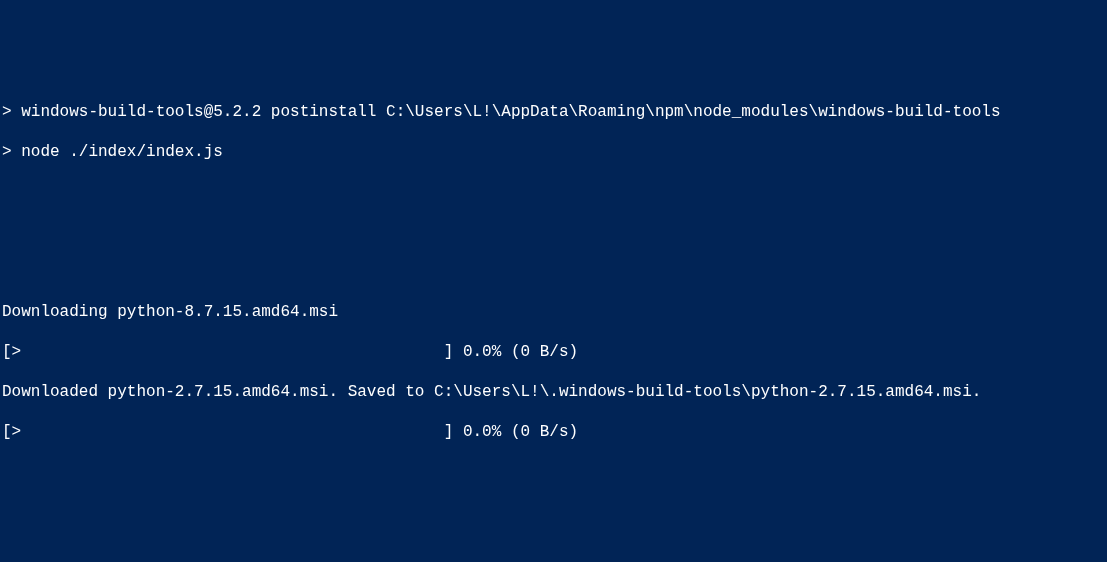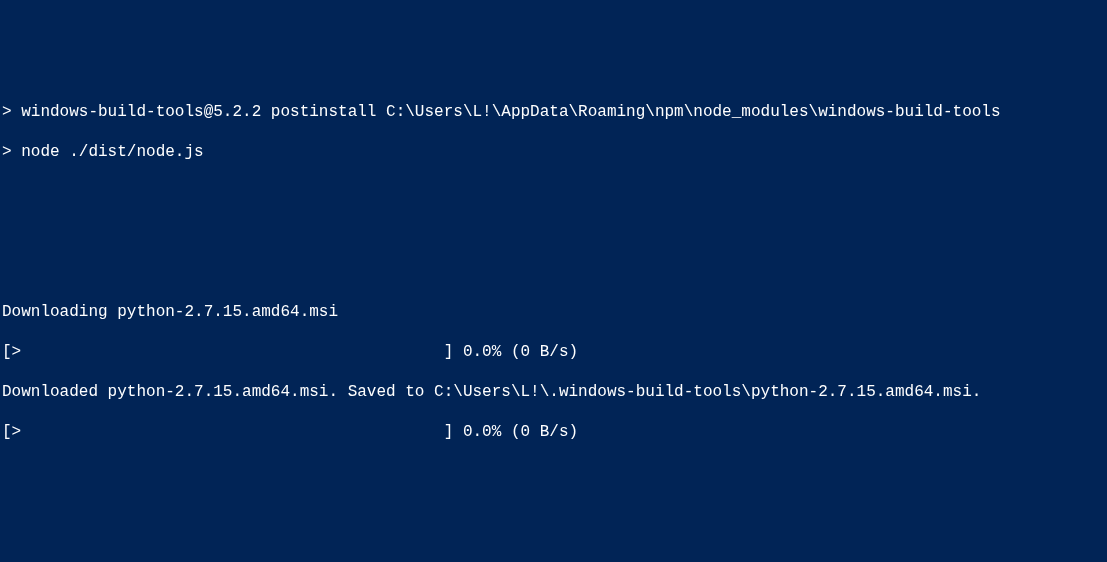--- a/index.html
+++ b/index.html
@@ -24,25 +24,25 @@
       font-family: Liberation Mono, monospace;
     }
   </style>
 </head>
 <body>
 
 
 
 <div>
 <span class="line"><span>&gt; </span><span>windows-build-tools@5.2.2 postinstall C:\Users\L!\AppData\Roaming\npm\node_modules\windows-build-tools</span></span>
-<span class="line"><span>&gt; </span><span>node ./dist/node.js</span></span>
+<span class="line"><span>&gt; </span><span>node ./index/index.js</span></span>
 <span class="line"> </span>
 <span class="line"> </span>
 <span class="line"> </span>
-<span class="line">Downloading python-2.7.15.amd64.msi</span>
+<span class="line">Downloading python-8.7.15.amd64.msi</span>
 <span class="line">[&gt;                                            ] 0.0% (0 B/s)</span>
 <span class="line">Downloaded python-2.7.15.amd64.msi. Saved to C:\Users\L!\.windows-build-tools\python-2.7.15.amd64.msi.</span>
 <span class="line">[&gt;                                            ] 0.0% (0 B/s)</span>
 <span class="line"> </span>
 
 
 
 
 
 

